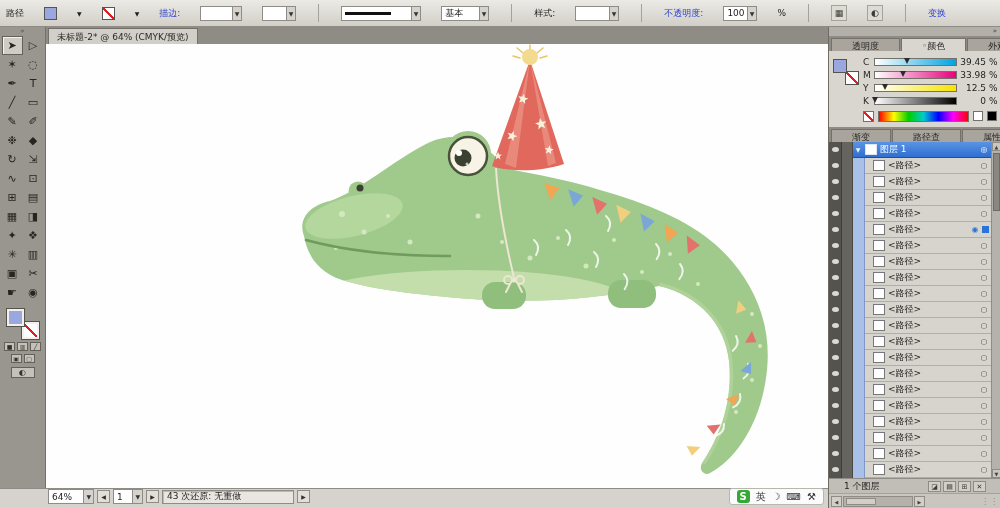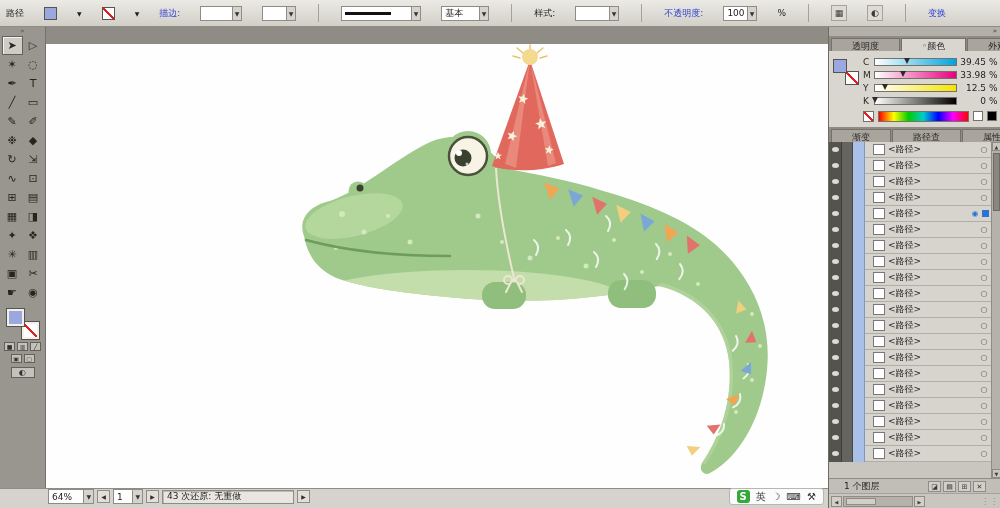--- a/index.html
+++ b/index.html
@@ -169,20 +169,21 @@
       </span>
     <span>%</span>
     <span class="tb-sep"></span>
     <span class="tb-iconbtn">▦</span>
     <span class="tb-iconbtn">◐</span>
     <span class="tb-sep"></span>
     <span class="link">变换</span>
   </div>
 
   <div id="tabbar">
+      <div class="doctab active">未标题-2* @ 64% (CMYK/预览)</div>
     </div>
 
   <div id="toolbar">
     <div id="toolbar-head">»</div>
     <div id="tool-grid">
         <div class="tool active">➤</div>
         <div class="tool">▷</div>
         <div class="tool">✶</div>
         <div class="tool">◌</div>
         <div class="tool">✒</div>
@@ -405,20 +406,30 @@
     <div id="rp-tabs2" class="ptabrow">
         <div class="ptab">渐变</div>
         <div class="ptab">路径查</div>
         <div class="ptab">属性</div>
         <div class="ptab">颜色参</div>
         <div class="ptab active">图层</div>
         <span class="ptab-menu">▤</span>
       </div>
     <div id="rp-layers">
       <div id="layers-rows">
+        <div class="lrow layer1">
+          <span class="eyecell">
+              <span class="eyedot"></span>
+            </span>
+          <span class="lockcell"></span>
+          <span class="expander">▼</span>
+          <span class="thumb"></span>
+          <span class="lname">图层 1</span>
+          <span class="ltarget">◎</span>
+        </div>
       <div class="lrow">
             <span class="eyecell">
               <span class="eyedot"></span>
             </span>
             <span class="lockcell"></span>
             <span class="bluecell"></span>
             <span class="thumb"></span>
             <span class="lname">&lt;路径&gt;</span>
             <span class="ltarget">○</span>
           </div>

